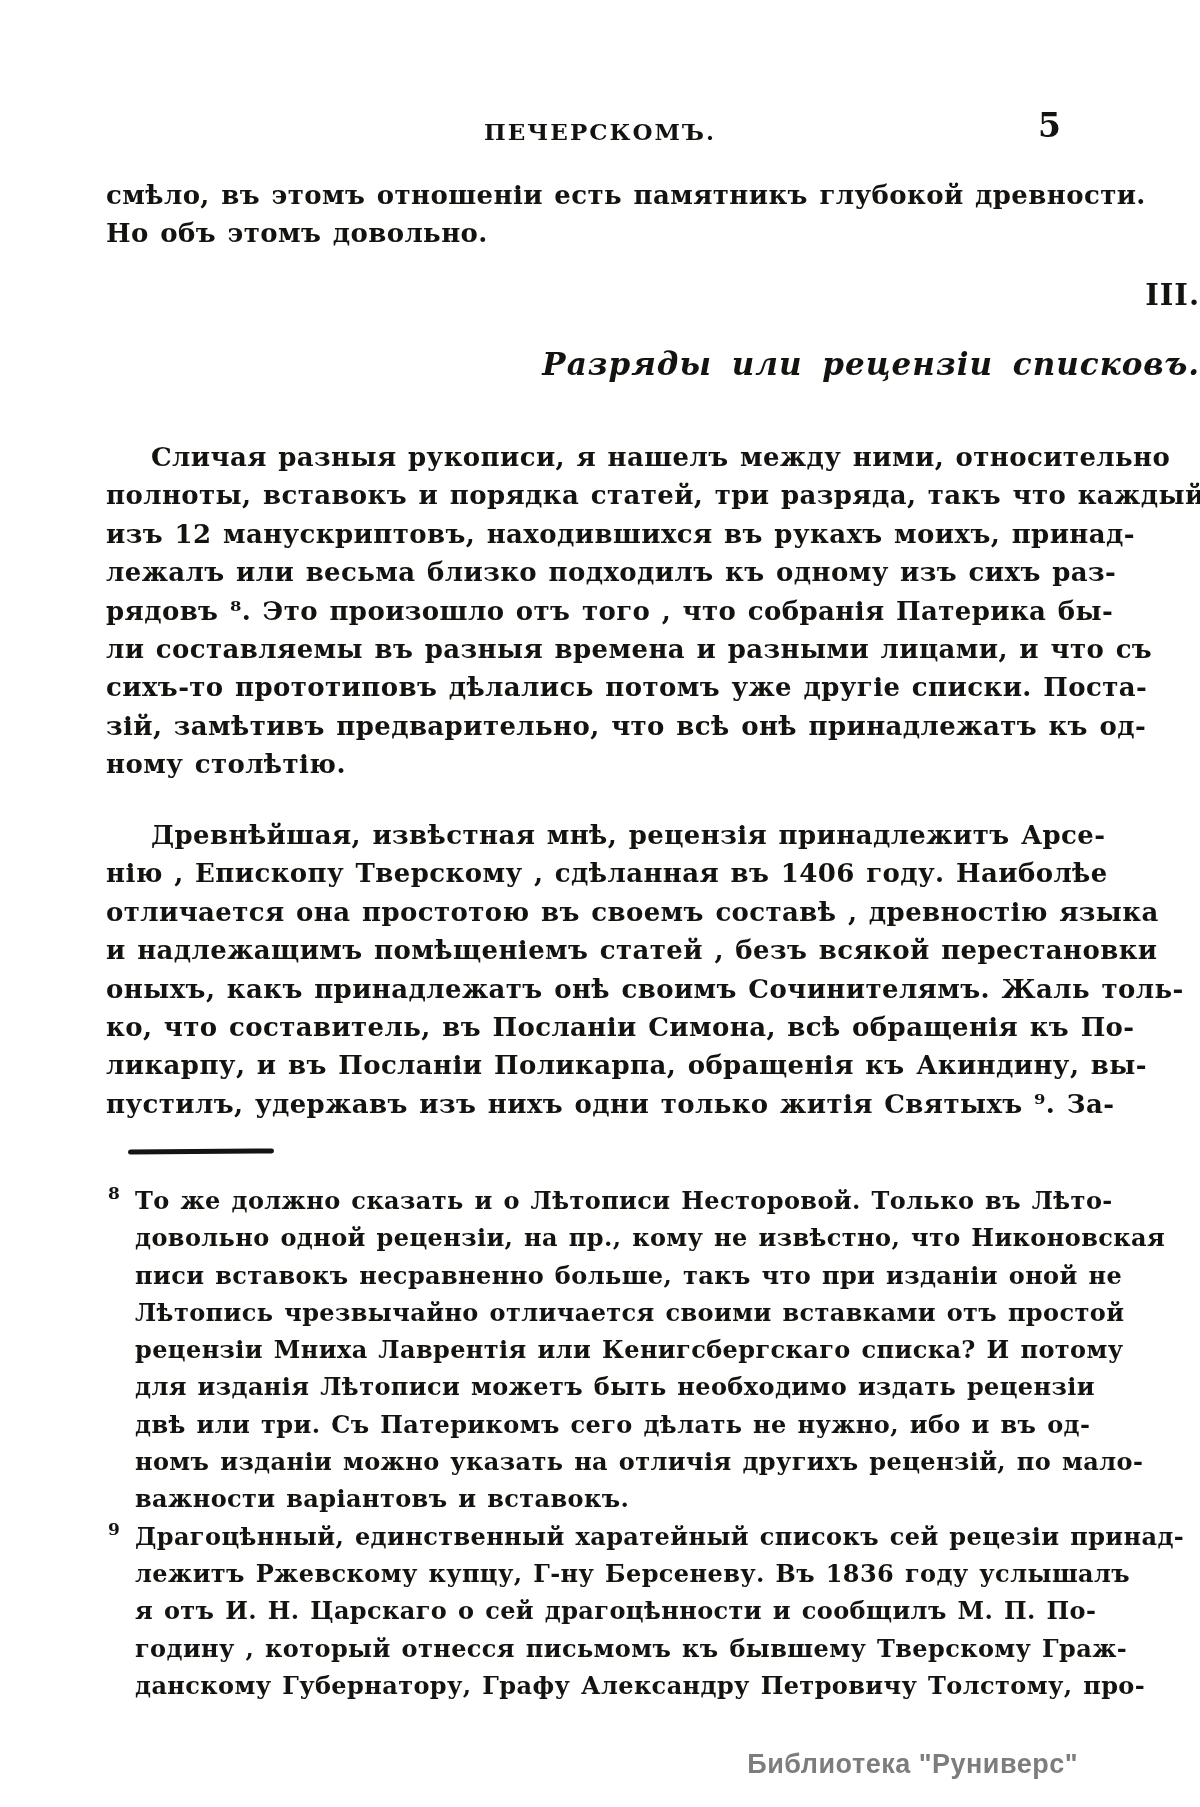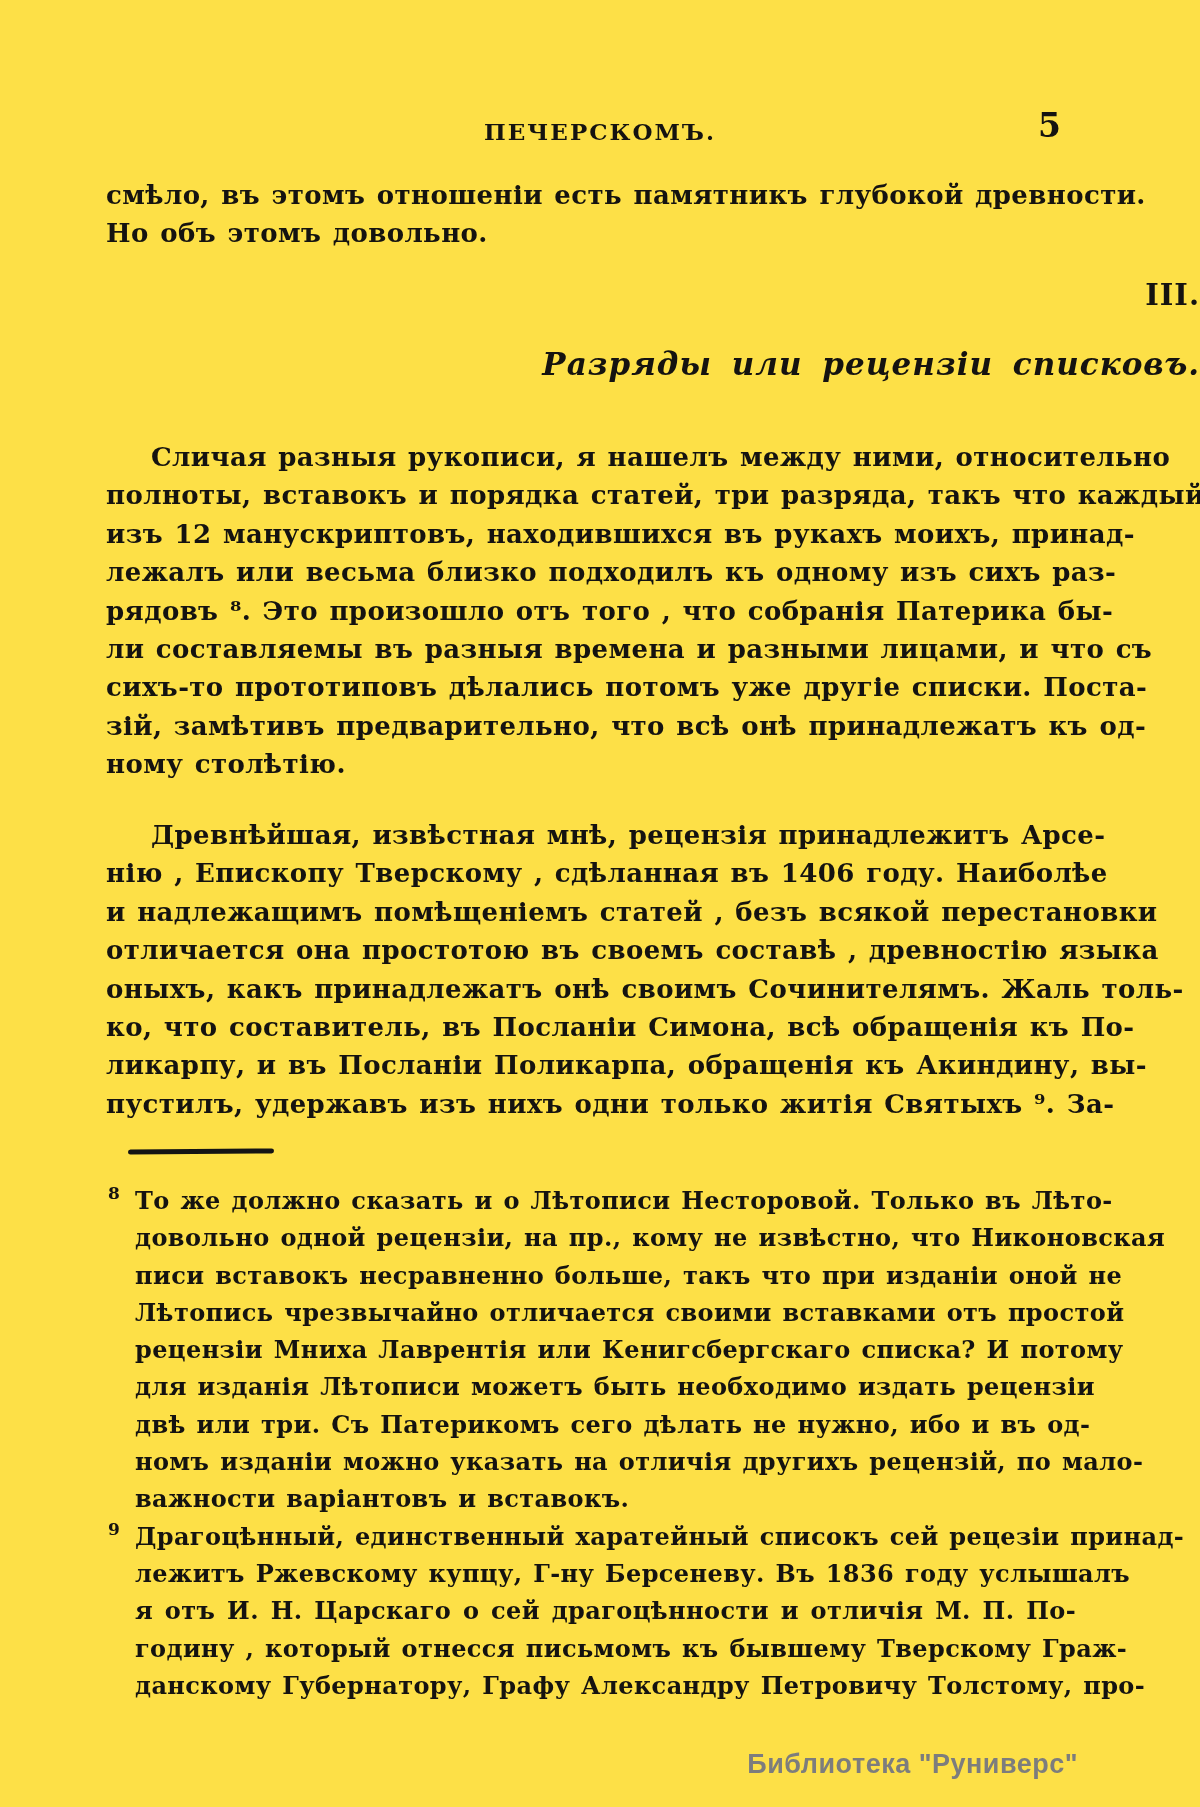--- a/index.html
+++ b/index.html
@@ -1,20 +1,20 @@
 <!DOCTYPE html>
 <html><head>
 <meta charset="utf-8">
 <style>
   html,body { margin:0; padding:0; background:#e8e8e8; }
   .page {
     position:relative;
     width:1200px; height:1807px;
     margin:0 auto;
-    background:#fde047;
+    background:#ffffff;
     color:#151310;
     font-family:"DejaVu Serif", serif;
     font-weight:700;
     overflow:hidden;
   }
 
   
   .running-head {
     position:absolute; top:118px; left:0; width:1200px;
     text-align:center;
@@ -109,22 +109,22 @@
       <div class="tline">рядовъ ⁸. Это произошло отъ того , что собранія Патерика бы-</div>
       <div class="tline">ли составляемы въ разныя времена и разными лицами, и что съ</div>
       <div class="tline">сихъ-то прототиповъ дѣлались потомъ уже другіе списки. Поста-</div>
       <div class="tline">зій, замѣтивъ предварительно, что всѣ онѣ принадлежатъ къ од-</div>
       <div class="tline endline">ному столѣтію.</div>
     </div>
 
   <div class="tblock body-block indent para2-block">
       <div class="tline">Древнѣйшая, извѣстная мнѣ, рецензія принадлежитъ Арсе-</div>
       <div class="tline">нію , Епископу Тверскому , сдѣланная въ 1406 году. Наиболѣе</div>
+      <div class="tline">отличается она простотою въ своемъ составѣ , древностію языка</div>
       <div class="tline">и надлежащимъ помѣщеніемъ статей , безъ всякой перестановки</div>
-      <div class="tline">отличается она простотою въ своемъ составѣ , древностію языка</div>
       <div class="tline">оныхъ, какъ принадлежатъ онѣ своимъ Сочинителямъ. Жаль толь-</div>
       <div class="tline">ко, что составитель, въ Посланіи Симона, всѣ обращенія къ По-</div>
       <div class="tline">ликарпу, и въ Посланіи Поликарпа, обращенія къ Акиндину, вы-</div>
       <div class="tline">пустилъ, удержавъ изъ нихъ одни только житія Святыхъ ⁹. За-</div>
     </div>
 
   <div class="footnote-rule"></div>
 
   <div class="tblock footnotes-block">
     <div class="footnote">
@@ -139,21 +139,21 @@
           <div class="tline">двѣ или три. Съ Патерикомъ сего дѣлать не нужно, ибо и въ од-</div>
           <div class="tline">номъ изданіи можно указать на отличія другихъ рецензій, по мало-</div>
           <div class="tline endline">важности варіантовъ и вставокъ.</div>
         </div>
     </div>
     <div class="footnote">
       <span class="fn-marker">9</span>
       <div>
           <div class="tline">Драгоцѣнный, единственный харатейный списокъ сей рецезіи принад-</div>
           <div class="tline">лежитъ Ржевскому купцу, Г-ну Берсеневу. Въ 1836 году услышалъ</div>
-          <div class="tline">я отъ И. Н. Царскаго о сей драгоцѣнности и отличія М. П. По-</div>
+          <div class="tline">я отъ И. Н. Царскаго о сей драгоцѣнности и сообщилъ М. П. По-</div>
           <div class="tline">годину , который отнесся письмомъ къ бывшему Тверскому Граж-</div>
           <div class="tline">данскому Губернатору, Графу Александру Петровичу Толстому, про-</div>
         </div>
     </div>
   </div>
 
   <div class="watermark">Библиотека "Руниверс"</div>
 
 </div>
 

